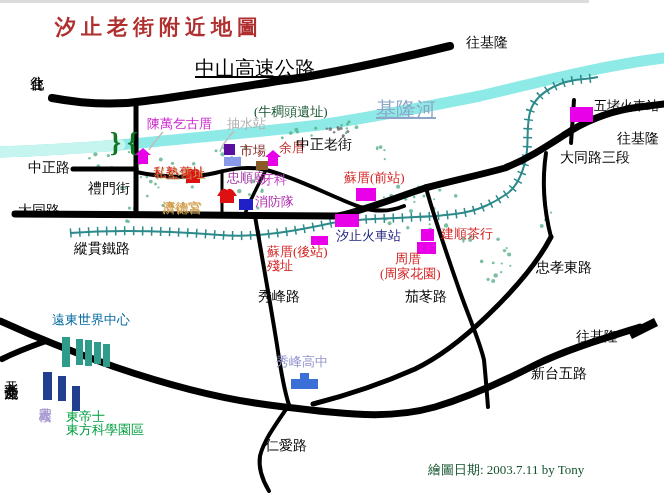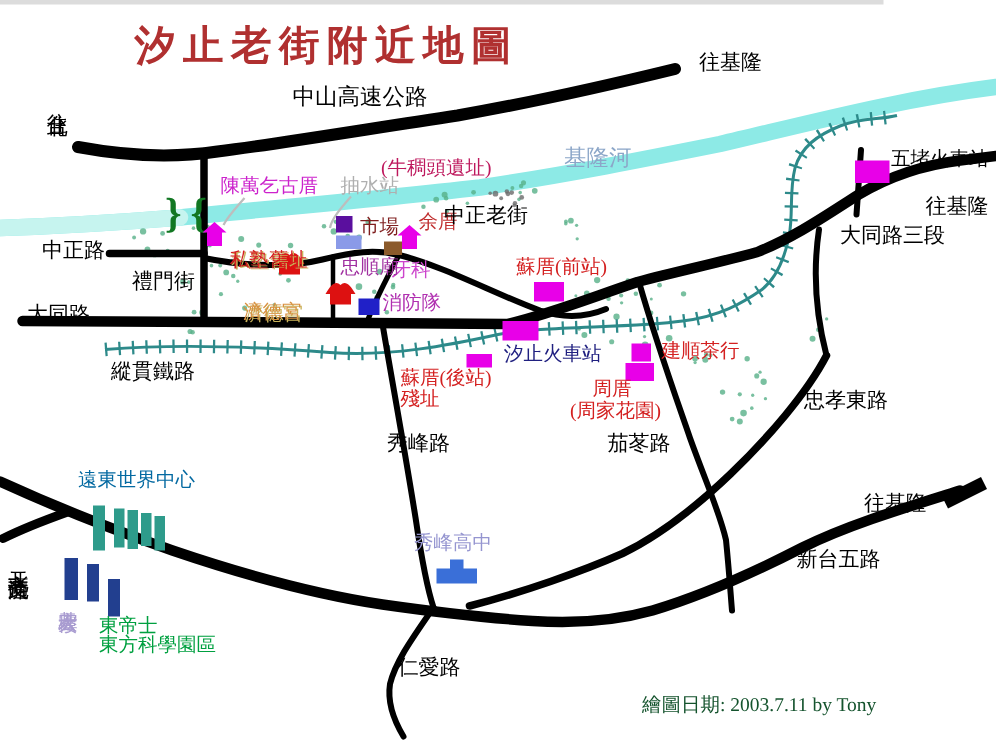--- a/index.html
+++ b/index.html
@@ -1,23 +1,23 @@
 <!DOCTYPE html>
 <html><head>
 <meta charset="utf-8">
 <style>
   html,body{margin:0;padding:0;background:#fff;}
   #map{position:relative;width:664px;height:496px;background:#ffffff;overflow:hidden;
        font-family:"Liberation Serif","DejaVu Serif",serif;}
   #roadlayer{position:absolute;left:0;top:0;}
   .lbl{position:absolute;white-space:nowrap;font-size:14px;line-height:1.05;color:#000;}
   .s13{font-size:13px;}
-  .s15{font-size:15px;}
+  .s15{font-size:20px;text-decoration:underline;}
   .vert{writing-mode:vertical-rl;text-orientation:upright;letter-spacing:1px;}
-  .title{font-size:27px;font-weight:bold;letter-spacing:5px;color:#B03030;margin-left:35px;}
+  .title{font-size:21px;font-weight:bold;letter-spacing:5px;color:#B03030;}
   .shadowy{text-shadow:1px 1px 0 #c8b25a;margin-top:17px;}
   .topbar{position:absolute;left:0;top:0;width:589px;height:3px;background:#dcdcdc;}
 </style>
 </head>
 <body>
 
 <div id="map">
   <div class="topbar"></div>
 
   <svg id="roadlayer" width="664" height="496" viewBox="0 0 664 496">
@@ -217,21 +217,21 @@
         <rect x="72" y="386" width="8" height="25"></rect>
       </g>
     </g>
   </svg>
 
   <div class="lbl title" style="left:55px;top:16px">汐止老街附近地圖</div>
   <div class="lbl vert" style="left:29px;top:64px">往台北</div>
   <div class="lbl s15" style="left:195px;top:58px">中山高速公路</div>
   <div class="lbl" style="left:466px;top:36px">往基隆</div>
   <div class="lbl s15" style="left:376px;top:99px;color:#8CA6C8">基隆河</div>
-  <div class="lbl s13" style="left:254px;top:105px;color:#be185d">(牛稠頭遺址)</div>
+  <div class="lbl s13" style="left:254px;top:105px;color:#14532d">(牛稠頭遺址)</div>
   <div class="lbl s13" style="left:227px;top:117px;color:#AFAFAF">抽水站</div>
   <div class="lbl s13" style="left:147px;top:117px;color:#CC22CC">陳萬乞古厝</div>
   <div class="lbl s13" style="left:594px;top:99px">五堵火車站</div>
   <div class="lbl" style="left:617px;top:132px">往基隆</div>
   <div class="lbl" style="left:560px;top:151px">大同路三段</div>
   <div class="lbl" style="left:28px;top:161px">中正路</div>
   <div class="lbl s13 shadowy" style="left:153px;top:149px;color:#D42020">私塾舊址</div>
   <div class="lbl s13" style="left:240px;top:144px;color:#7f1d1d">市場</div>
   <div class="lbl s13" style="left:279px;top:141px;color:#C03030">余厝</div>
   <div class="lbl" style="left:296px;top:138px">中正老街</div>

